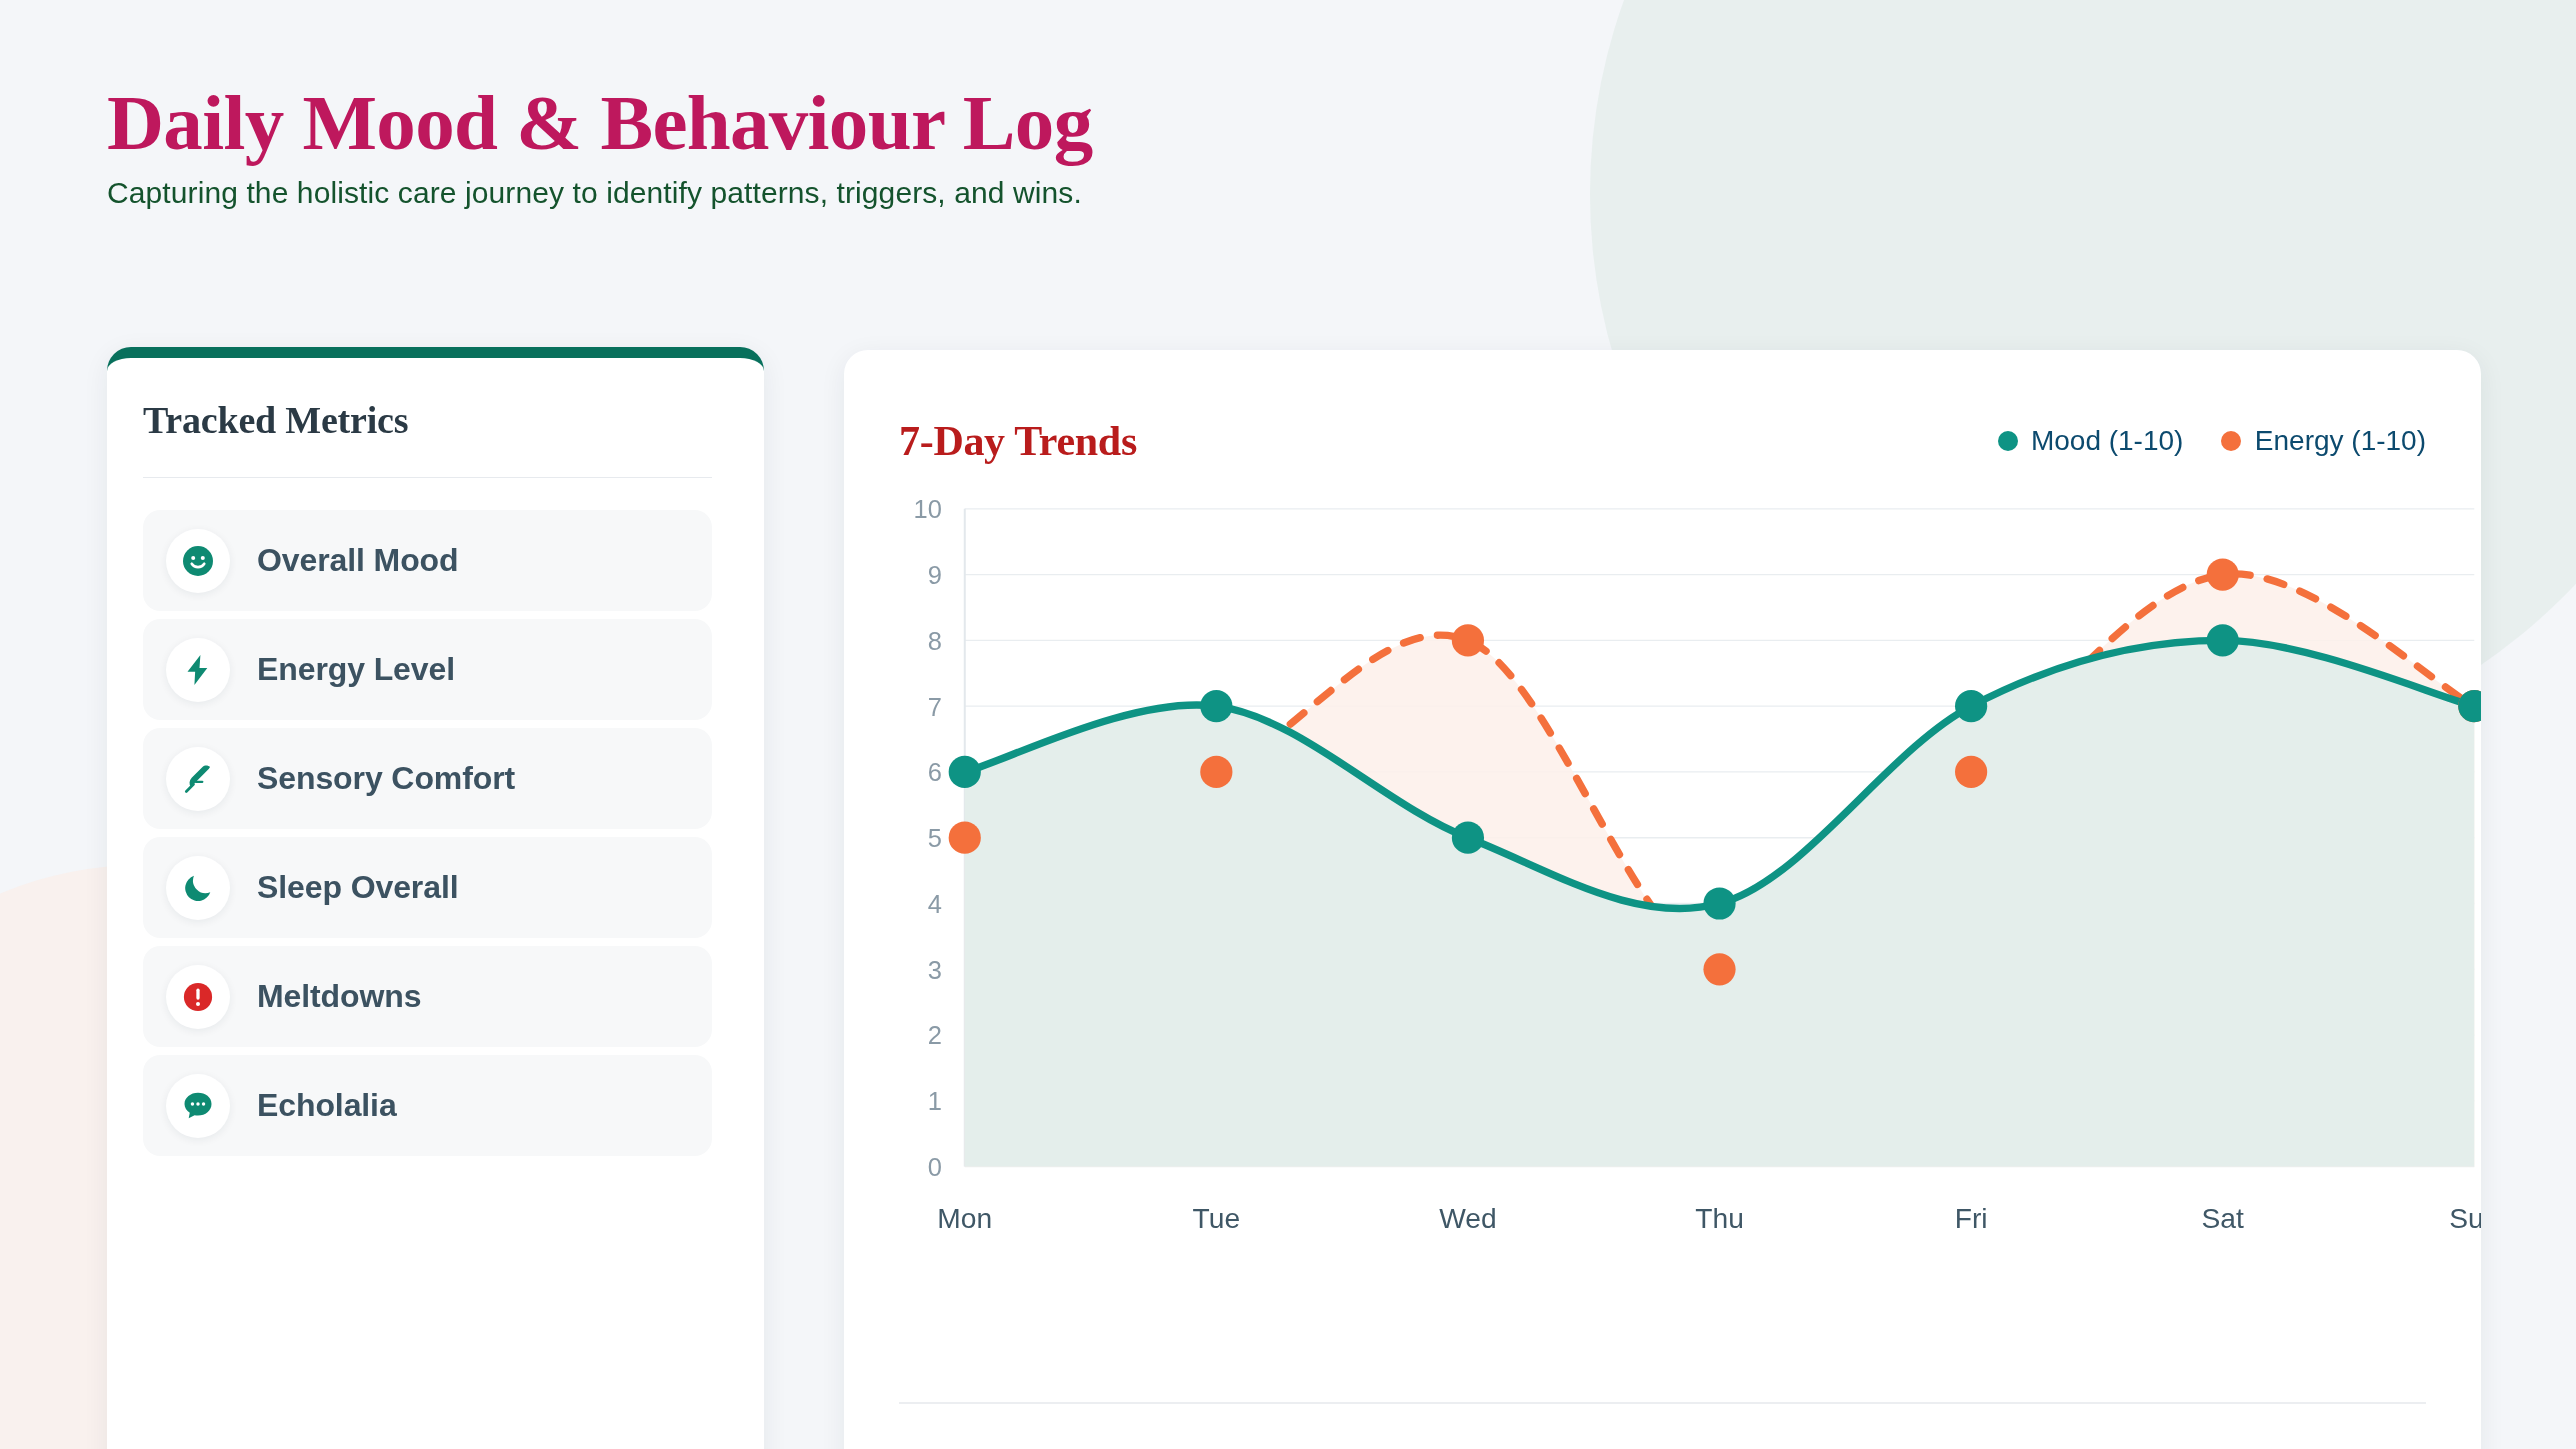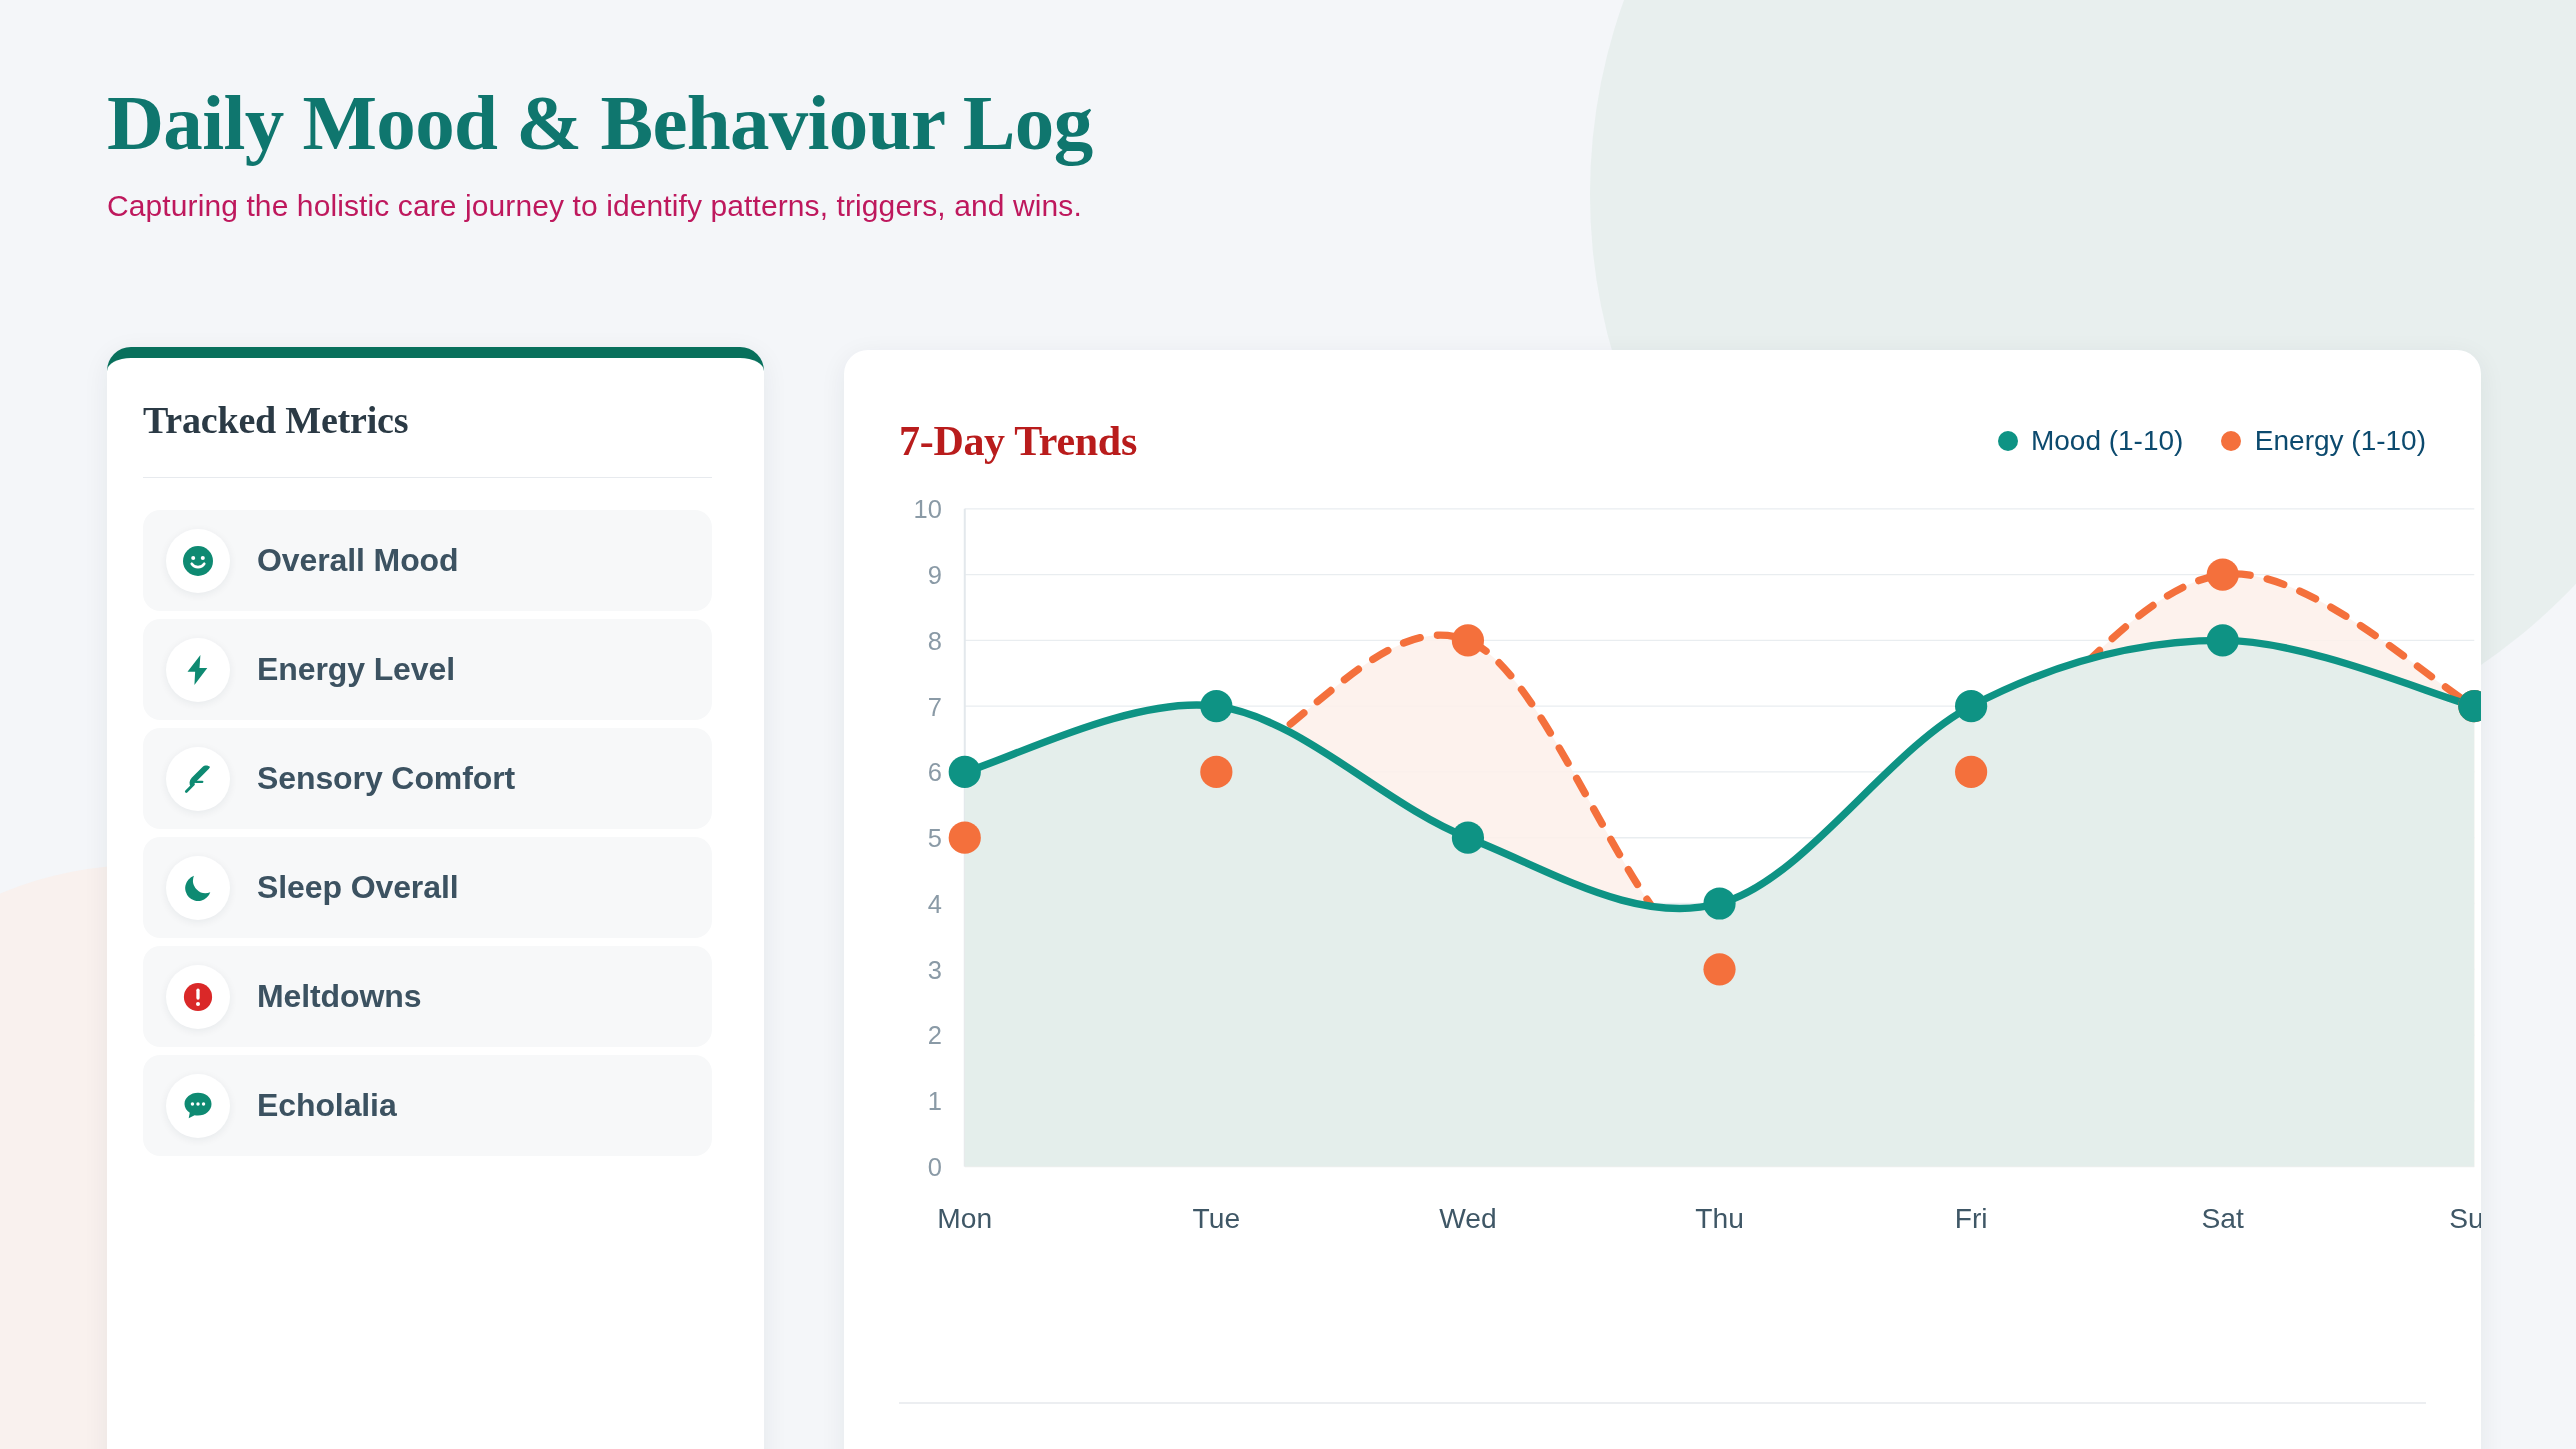--- a/index.html
+++ b/index.html
@@ -25,28 +25,28 @@
     pointer-events:none;
   }
 
   
   .header { position:absolute; left:107px; top:81px; }
   .page-title {
     font-family:"Liberation Serif", serif;
     font-weight:700;
     font-size:79px;
     line-height:1.06;
-    color:#0f766e;
+    color:#be185d;
     letter-spacing:-0.7px;
     white-space:nowrap;
   }
   .page-subtitle {
-    margin-top:24px;
+    margin-top:11px;
     font-size:30px;
-    color:#be185d;
+    color:#14532d;
     letter-spacing:0.1px;
     white-space:nowrap;
   }
 
   
   .sidebar-card {
     position:absolute; left:107px; top:347px;
     width:657px; height:1140px;
     background:#ffffff;
     border-radius:24px;

